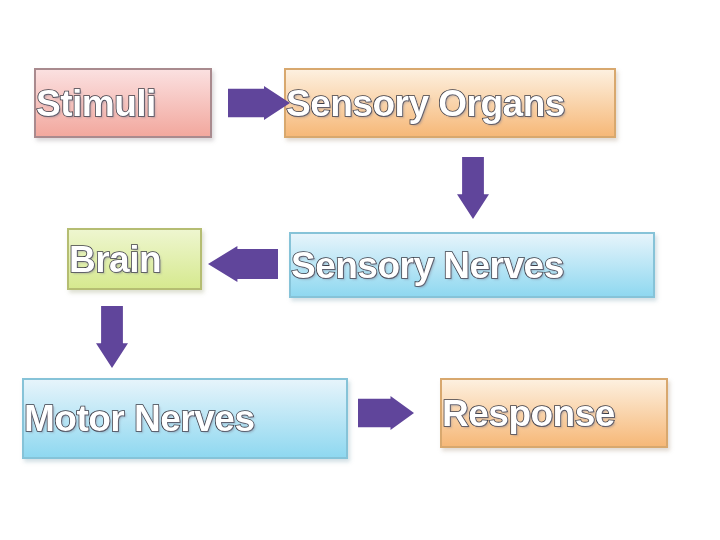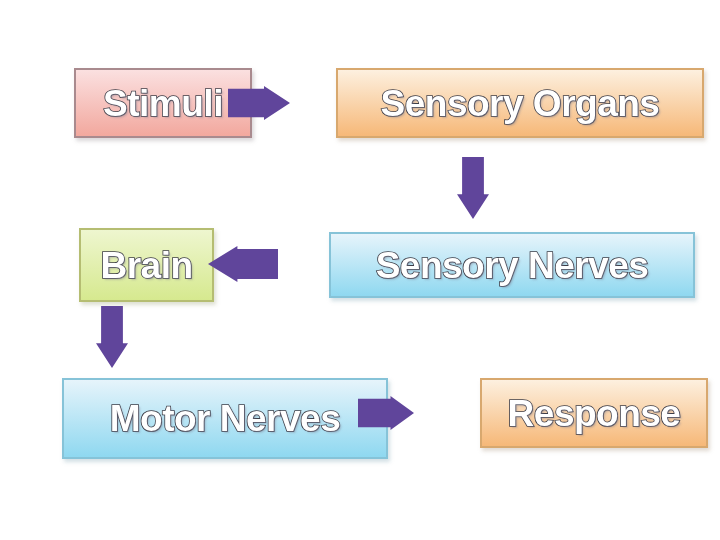--- a/index.html
+++ b/index.html
@@ -18,24 +18,23 @@
     background: #ffffff;
     overflow: hidden;
   }
 
   
   .node {
     position: absolute;
     box-sizing: border-box;
     display: flex;
     align-items: center;
-    justify-content: center;
+    justify-content: flex-start;
     border-style: solid;
     border-width: 2px;
-    margin-left: 40px;
   }
   .node-label {
     font-family: "Liberation Sans", sans-serif;
     font-weight: bold;
     font-size: 37px;
     line-height: 1;
     letter-spacing: -0.5px;
     color: #ffffff;
     white-space: nowrap;
     
@@ -77,25 +76,25 @@
 </style>
 </head>
 <body>
 
 <div id="canvas">
 
   <div class="node pink" style="left: 34px; top: 68px; width: 178px; height: 70px; background: linear-gradient(rgb(251, 224, 224) 0%, rgb(242, 168, 158) 100%); border-color: rgb(169, 138, 142);">
     <span class="node-label">Stimuli</span>
   </div>
 
-  <div class="node orange" style="left: 296px; top: 68px; width: 368px; height: 70px; background: linear-gradient(rgb(253, 240, 223) 0%, rgb(246, 184, 120) 100%); border-color: rgb(216, 168, 110);">
+  <div class="node orange" style="left: 284px; top: 68px; width: 332px; height: 70px; background: linear-gradient(rgb(253, 240, 223) 0%, rgb(246, 184, 120) 100%); border-color: rgb(216, 168, 110);">
     <span class="node-label">Sensory Organs</span>
   </div>
 
-  <div class="node green" style="left: 39px; top: 228px; width: 135px; height: 74px; background: linear-gradient(rgb(238, 246, 207) 0%, rgb(214, 233, 143) 100%); border-color: rgb(181, 189, 114);">
+  <div class="node green" style="left: 67px; top: 228px; width: 135px; height: 62px; background: linear-gradient(rgb(238, 246, 207) 0%, rgb(214, 233, 143) 100%); border-color: rgb(181, 189, 114);">
     <span class="node-label">Brain</span>
   </div>
 
   <div class="node blue" style="left: 289px; top: 232px; width: 366px; height: 66px; background: linear-gradient(rgb(230, 244, 251) 0%, rgb(143, 216, 240) 100%); border-color: rgb(134, 195, 216);">
     <span class="node-label">Sensory Nerves</span>
   </div>
 
   <div class="node blue" style="left: 22px; top: 378px; width: 326px; height: 81px; background: linear-gradient(rgb(230, 244, 251) 0%, rgb(143, 216, 240) 100%); border-color: rgb(134, 195, 216);">
     <span class="node-label">Motor Nerves</span>
   </div>

